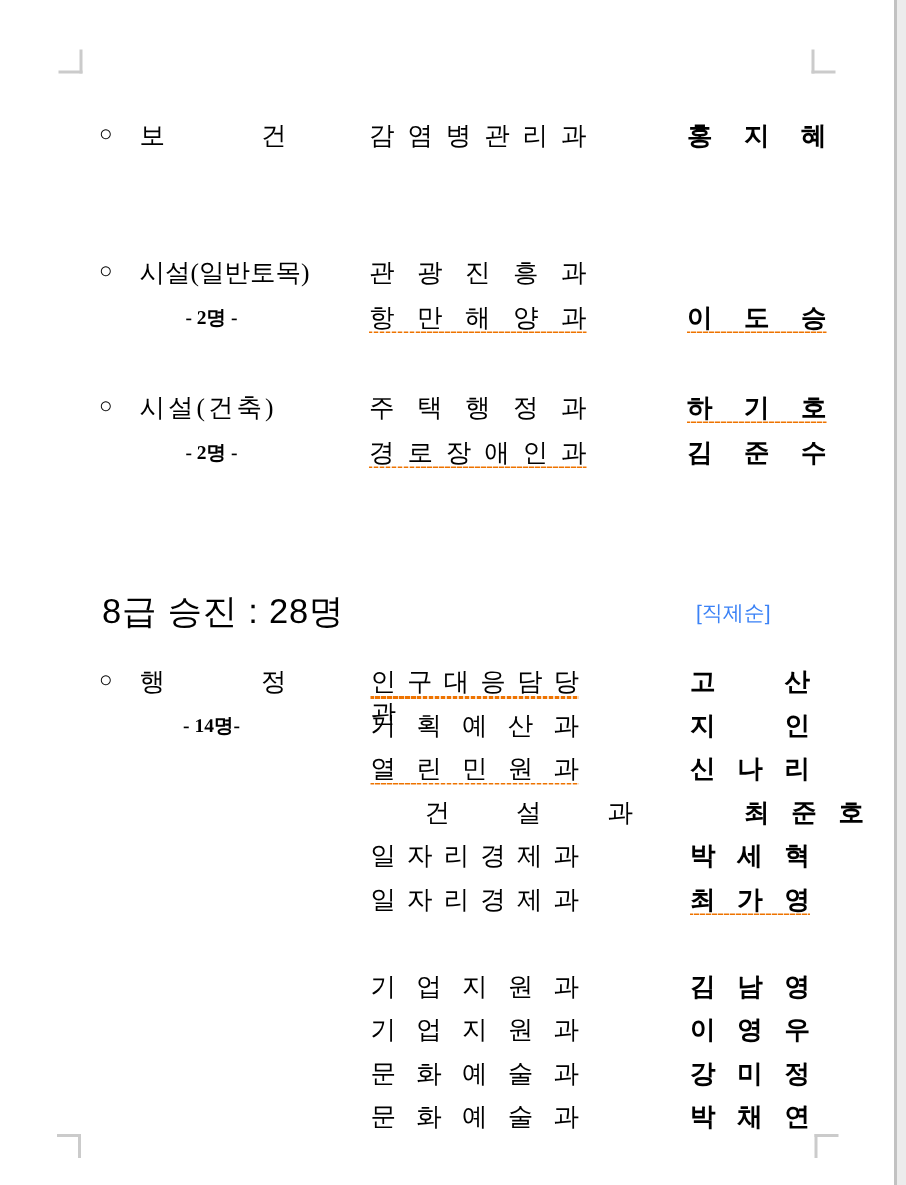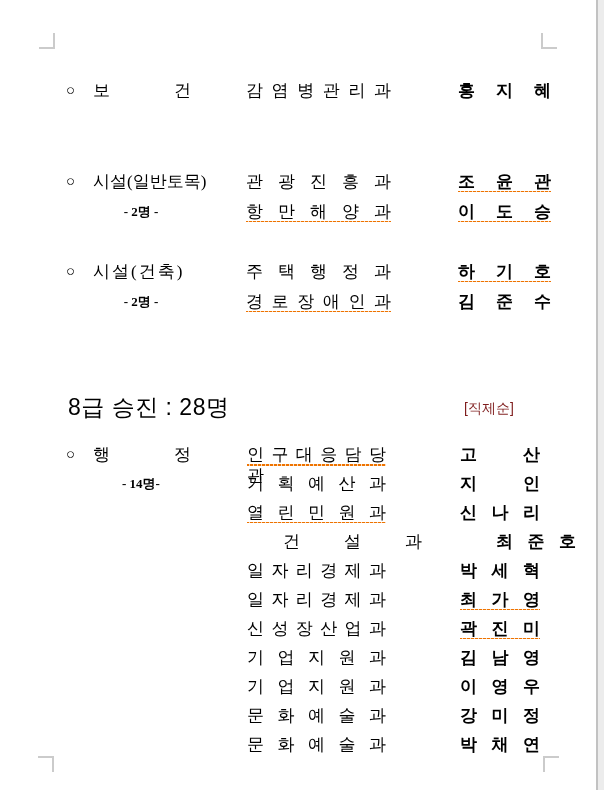--- a/index.html
+++ b/index.html
@@ -33,21 +33,21 @@
     background-size:100% 2px;background-repeat:no-repeat;background-position:0 20px;
   }
   .grade-title{
     position:absolute;left:68px;top:394px;
     font-family:"Liberation Sans","DejaVu Sans",sans-serif;
     font-weight:400;font-size:23px;letter-spacing:0.5px;line-height:26px;
   }
   .order-note{
     position:absolute;left:464px;top:399px;
     font-family:"Liberation Sans","DejaVu Sans",sans-serif;
-    font-size:14px;color:#7f1d1d;line-height:18px;
+    font-size:14px;color:#3b82f6;line-height:18px;
   }
 </style>
 </head>
 <body>
 
 <div id="page">
 
   <div class="edge-strip"></div>
 
   <div class="mark tl" style="left:39px;top:33px;"></div>
@@ -59,21 +59,20 @@
     <span class="cell bullet">○</span>
     <span class="cell cat j">보 건</span>
     <span class="cell dept">감 염 병 관 리 과</span>
     <span class="cell name">홍 지 혜</span>
   </div>
 
   <div class="line" style="top:171px;">
     <span class="cell bullet">○</span>
     <span class="cell cat">시설(일반토목)</span>
     <span class="cell dept">관 광 진 흥 과</span>
-    <span class="cell name sp">조 윤 관</span>
   </div>
   <div class="line" style="top:201px;">
     <span class="cell cnt">- 2명 -</span>
     <span class="cell dept sp">항 만 해 양 과</span>
     <span class="cell name sp">이 도 승</span>
   </div>
 
   <div class="line" style="top:261px;">
     <span class="cell bullet">○</span>
     <span class="cell cat ls">시설(건축)</span>
@@ -109,24 +108,20 @@
     <span class="cell name">최 준 호</span>
   </div>
   <div class="line s4" style="top:560px;">
     <span class="cell dept">일 자 리 경 제 과</span>
     <span class="cell name">박 세 혁</span>
   </div>
   <div class="line s4" style="top:589px;">
     <span class="cell dept">일 자 리 경 제 과</span>
     <span class="cell name sp">최 가 영</span>
   </div>
-  <div class="line s4" style="top:618px;">
-    <span class="cell dept">신 성 장 산 업 과</span>
-    <span class="cell name sp">곽 진 미</span>
-  </div>
   <div class="line s4" style="top:647px;">
     <span class="cell dept">기 업 지 원 과</span>
     <span class="cell name">김 남 영</span>
   </div>
   <div class="line s4" style="top:676px;">
     <span class="cell dept">기 업 지 원 과</span>
     <span class="cell name">이 영 우</span>
   </div>
   <div class="line s4" style="top:705px;">
     <span class="cell dept">문 화 예 술 과</span>

